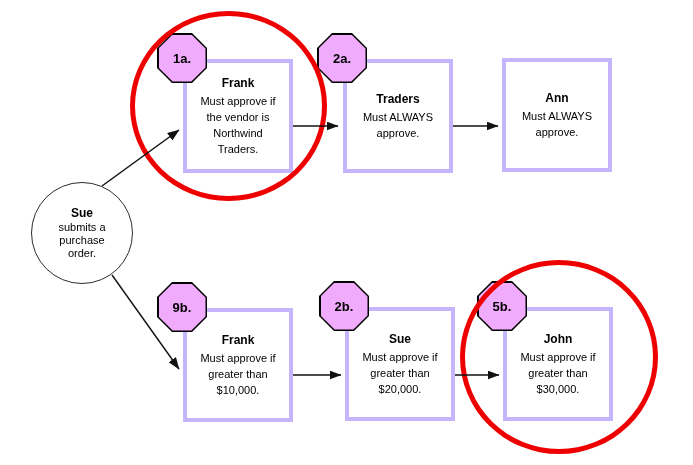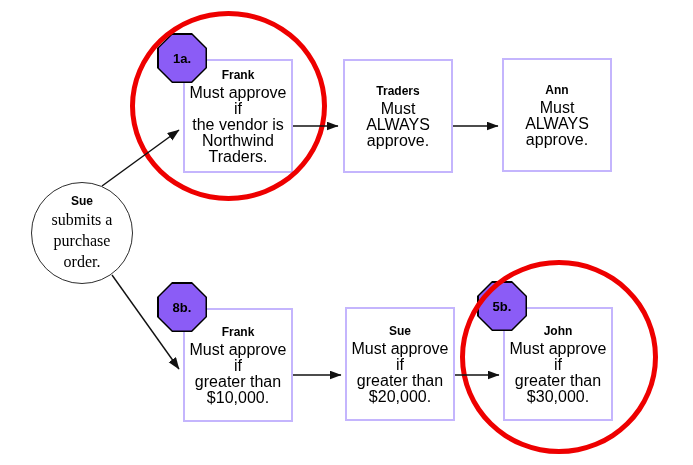--- a/index.html
+++ b/index.html
@@ -20,56 +20,56 @@
   .node {
     position: absolute;
     width: 110px;
     height: 114px;
     z-index: 2;
   }
   .box {
     box-sizing: border-box;
     width: 110px;
     height: 114px;
-    border: 2px solid #c4b5fd;
+    border: 4px solid #c4b5fd;
     background: #fff;
     display: flex;
     flex-direction: column;
     align-items: center;
     justify-content: center;
     gap: 2px;
     text-align: center;
     padding: 18px 4px;
   }
   .node-name {
     font-weight: bold;
     font-size: 12px;
     line-height: 16px;
   }
   .node-desc {
-    font-size: 16px;
+    font-size: 11px;
     line-height: 16px;
     white-space: pre-line;
   }
   
   .badge {
     position: absolute;
     left: -26px;
     top: -26px;
     width: 50px;
     height: 50px;
     z-index: 3;
     clip-path: polygon(30% 0,70% 0,100% 30%,100% 70%,70% 100%,30% 100%,0 70%,0 30%);
     background: #000;
   }
   .badge-inner {
     position: absolute;
     inset: 1.5px;
     clip-path: polygon(30% 0,70% 0,100% 30%,100% 70%,70% 100%,30% 100%,0 70%,0 30%);
-    background: #8b5cf6;
+    background: #f0abfc;
     display: flex;
     align-items: center;
     justify-content: center;
     font-weight: bold;
     font-size: 13px;
   }
   
   .start-circle {
     position: absolute;
     left: 31px;
@@ -81,21 +81,21 @@
     border-radius: 50%;
     background: #fff;
     display: flex;
     flex-direction: column;
     align-items: center;
     justify-content: center;
     text-align: center;
     z-index: 2;
   }
   .start-circle .node-name { line-height: 15.5px; }
-  .start-circle .node-desc { line-height: 21px; font-family: Liberation Serif, serif; }
+  .start-circle .node-desc { line-height: 13px; }
   
   .highlight-ellipse {
     position: absolute;
     box-sizing: border-box;
     border-radius: 50%;
     border: 5px solid #ee0000;
     z-index: 4;
     pointer-events: none;
     background: transparent;
   }
@@ -135,48 +135,54 @@
       <div class="badge-inner">1a.</div>
     </div>
   </div>
 
   <div class="node" style="left:343px; top:59px;">
     <div class="box">
       <div class="node-name">Traders</div>
       <div class="node-desc">Must ALWAYS
 approve.</div>
     </div>
+    <div class="badge">
+      <div class="badge-inner">2a.</div>
+    </div>
   </div>
 
   <div class="node" style="left:502px; top:58px;">
     <div class="box">
       <div class="node-name">Ann</div>
       <div class="node-desc">Must ALWAYS
 approve.</div>
     </div>
   </div>
 
   <div class="node" style="left:183px; top:308px;">
     <div class="box">
       <div class="node-name">Frank</div>
       <div class="node-desc">Must approve if
 greater than
 $10,000.</div>
     </div>
     <div class="badge">
-      <div class="badge-inner">8b.</div>
+      <div class="badge-inner">9b.</div>
     </div>
   </div>
 
   <div class="node" style="left:345px; top:307px;">
     <div class="box">
       <div class="node-name">Sue</div>
       <div class="node-desc">Must approve if
 greater than
 $20,000.</div>
+    </div>
+    <div class="badge">
+      <div class="badge-inner">2b.</div>
     </div>
   </div>
 
   <div class="node" style="left:503px; top:307px;">
     <div class="box">
       <div class="node-name">John</div>
       <div class="node-desc">Must approve if
 greater than
 $30,000.</div>
     </div>

